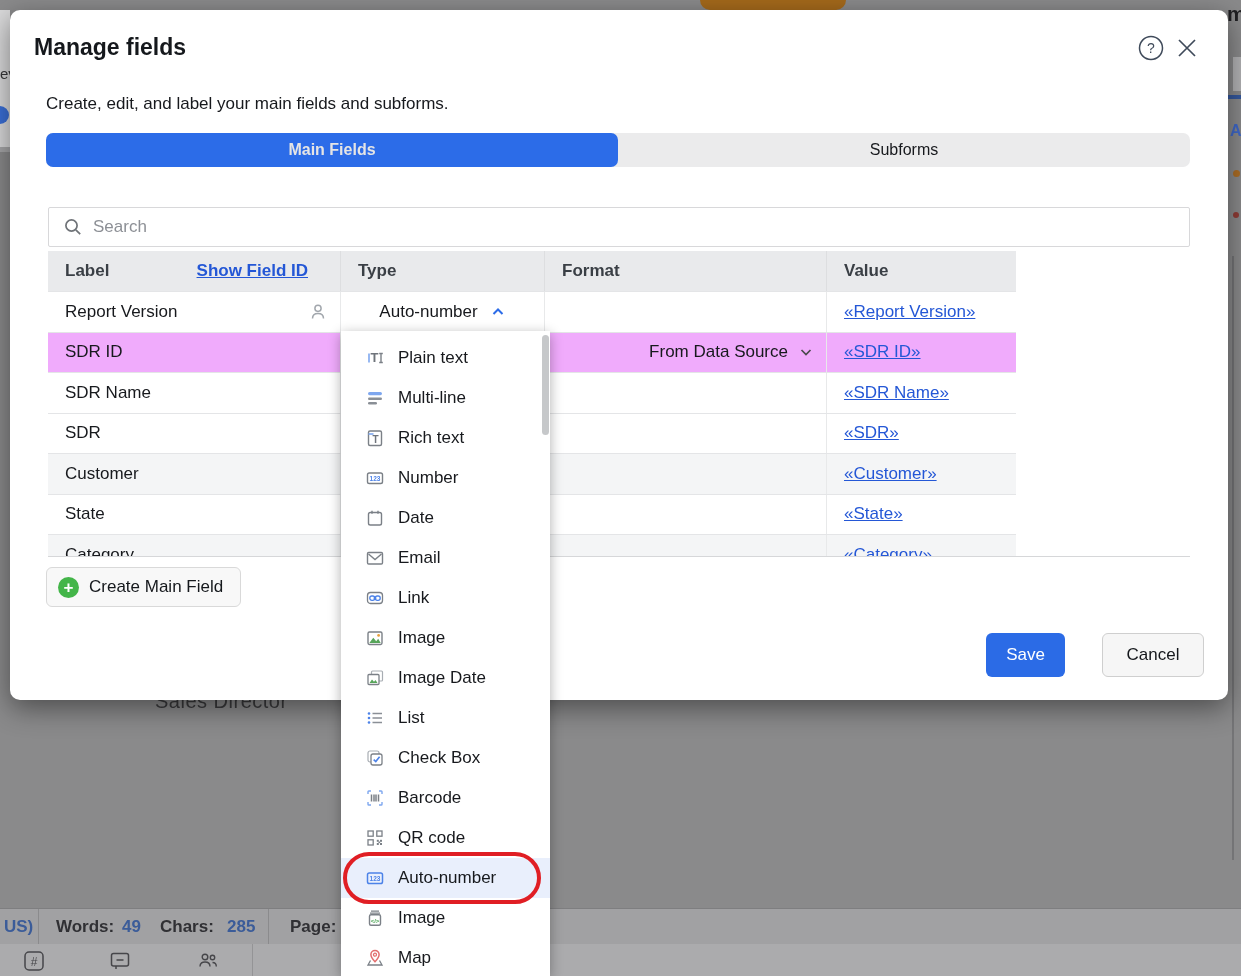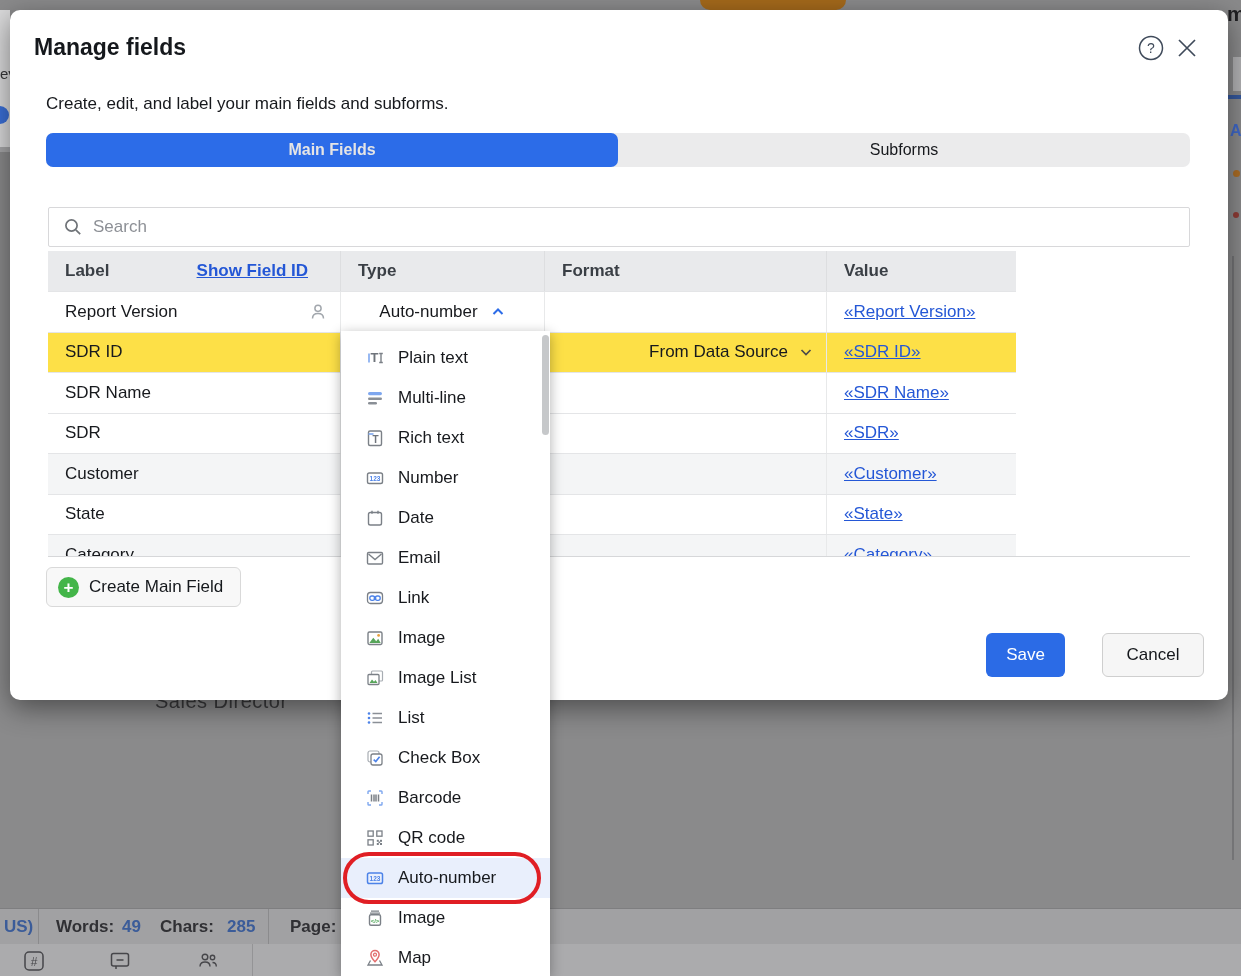--- a/index.html
+++ b/index.html
@@ -191,21 +191,21 @@
               <svg width="16" height="16" viewBox="0 0 16 16">
                 <path d="M3.5,10 L8,5.5 L12.5,10" fill="none" stroke="#2c6ce8" stroke-width="2"></path>
               </svg>
             </span>
           </div>
           <div class="cell cdiv"></div>
           <div class="cell">
             <span class="vlink">«Report Version»</span>
           </div>
         </div>
-        <div class="trow tbody-row" style="background: #fde047;">
+        <div class="trow tbody-row" style="background: #f0abfc;">
           <div class="cell cdiv label-cell">
             <span>SDR ID</span>
           </div>
           <div class="cell cdiv"></div>
           <div class="cell cdiv format-cell">
             <span>From Data Source</span>
             <span>
               <svg width="16" height="16" viewBox="0 0 16 16">
                 <path d="M3.5,6 L8,10.5 L12.5,6" fill="none" stroke="#4a4a4c" stroke-width="1.7"></path>
               </svg>
@@ -358,21 +358,21 @@
         <span>Image</span>
       </div>
       <div class="dd-item">
         <span>
           <svg width="20" height="20" viewBox="0 0 20 20">
             <rect x="6.5" y="3" width="11" height="10" rx="1" fill="none" stroke="#a8adb3" stroke-width="1.2"></rect>
             <rect x="3" y="6.5" width="11" height="10" rx="1" fill="#fff" stroke="#7b8087" stroke-width="1.3"></rect>
             <path d="M4.5,15 L7,11.6 L9,13.8 L10.5,12 L12.5,15 Z" fill="#57a55a"></path>
           </svg>
         </span>
-        <span>Image List</span>
+        <span>Image Date</span>
       </div>
       <div class="dd-item">
         <span>
           <svg width="20" height="20" viewBox="0 0 20 20">
             <circle cx="4" cy="5.5" r="1.3" fill="#4c82e8"></circle>
             <circle cx="4" cy="10" r="1.3" fill="#4c82e8"></circle>
             <circle cx="4" cy="14.5" r="1.3" fill="#4c82e8"></circle>
             <path d="M7.5,5.5 H17 M7.5,10 H17 M7.5,14.5 H17" stroke="#8a8f96" stroke-width="1.7"></path>
           </svg>
         </span>

